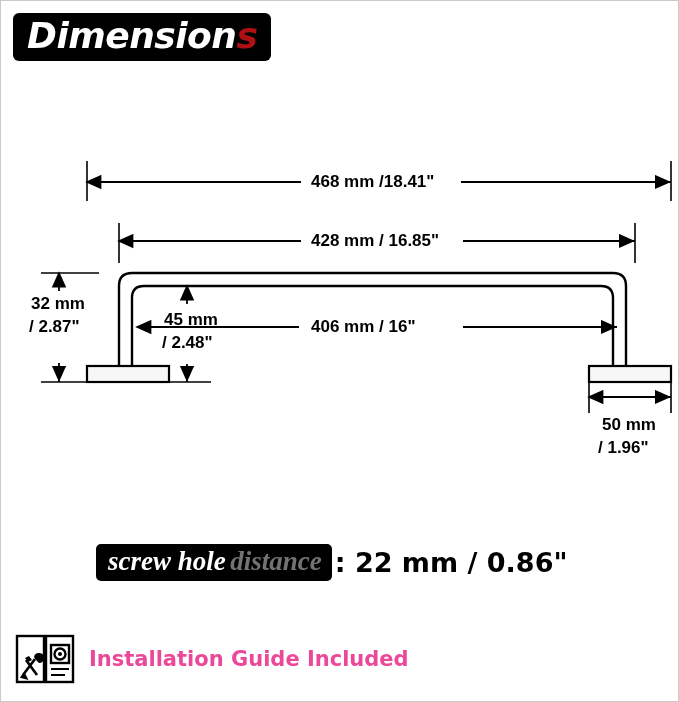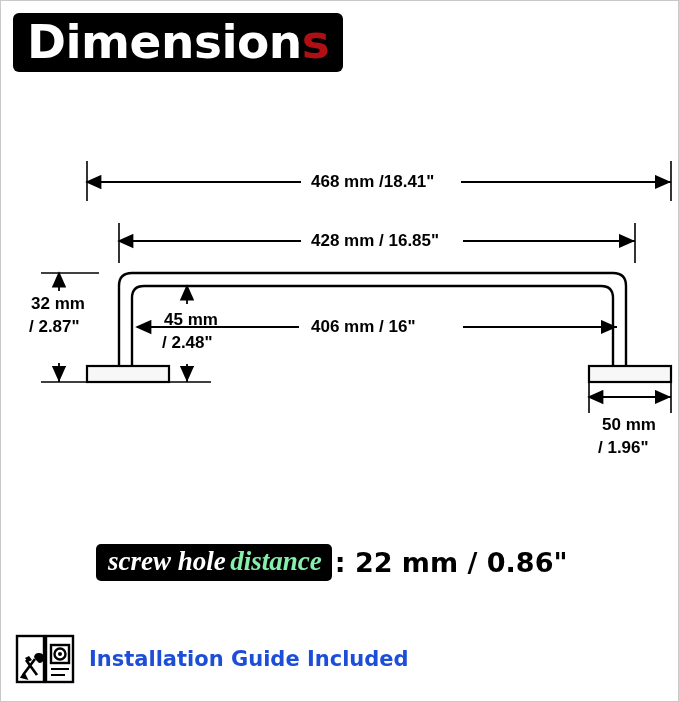--- a/index.html
+++ b/index.html
@@ -30,23 +30,24 @@
     left: 12px;
     top: 12px;
     background: #000000;
     border-radius: 6px;
     padding: 5px 14px 7px 14px;
     line-height: 1;
   }
   .title-badge .t {
     font-family: "DejaVu Sans", sans-serif;
     font-weight: bold;
-    font-size: 47px;
+    font-size: 36px;
     letter-spacing: -0.5px;
     color: #ffffff;
+    font-style: italic;
   }
   .title-badge .accent {
     color: #b01014;
   }
 
   
   .lbl {
     position: absolute;
     font-family: "Liberation Sans", sans-serif;
     font-weight: bold;
@@ -80,21 +81,21 @@
     line-height: 1;
     display: inline-block;
   }
   .screw-badge .w {
     font-family: Liberation Serif, serif;
     font-weight: bold;
     font-style: italic;
     font-size: 27px;
     color: #ffffff;
   }
-  .screw-badge .w.accent { color: #86efac; }
+  .screw-badge .w.accent { color: #737373; }
   .screw-val {
     font-family: "DejaVu Sans", sans-serif;
     font-weight: bold;
     font-size: 27px;
     color: #000000;
     margin-left: 3px;
   }
 
   
   .install-row {
@@ -102,21 +103,21 @@
     left: 14px;
     top: 632px;
     display: flex;
     align-items: center;
   }
   .install-icon { width: 62px; height: 52px; }
   .install-text {
     font-family: "DejaVu Sans", sans-serif;
     font-weight: bold;
     font-size: 21px;
-    color: #1d4ed8;
+    color: #ec4899;
     margin-left: 12px;
     white-space: nowrap;
   }
 </style>
 </head>
 <body>
 
 <div id="page">
 
   <div class="title-badge">

